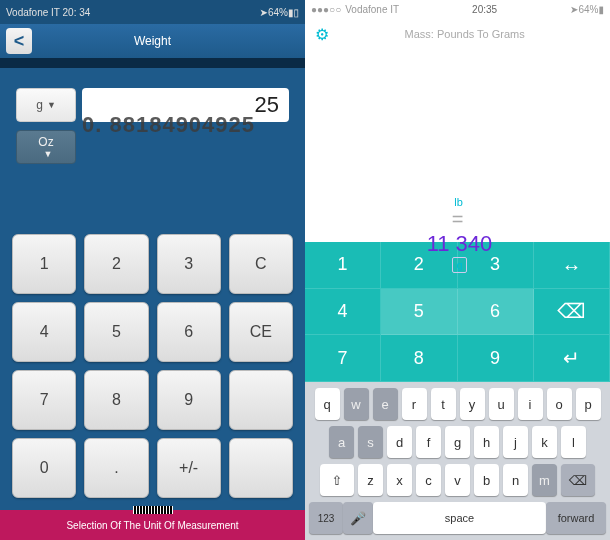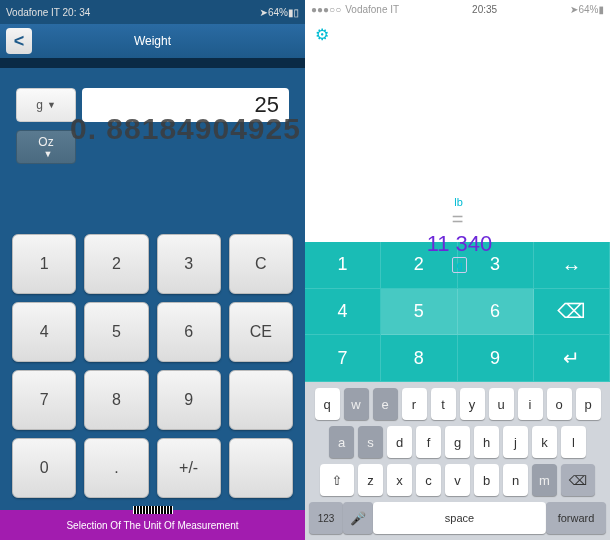--- a/index.html
+++ b/index.html
@@ -14,26 +14,26 @@
     .back { width: 26px; height: 26px; margin-left: 6px; background: linear-gradient(#f5f5f5,#ddd); border-radius: 4px; display: flex; align-items: center; justify-content: center; color: #1e5a8a; font-weight: bold; font-size: 18px; }
     .header-l .title { position: absolute; left: 0; right: 0; text-align: center; color: #fff; font-size: 12px; pointer-events: none; }
     .darkband { height: 10px; background: #0a2a45; }
     
     .conversion { padding: 20px 16px; }
     .row { display: flex; align-items: center; margin-bottom: 8px; }
     .unit-sel { width: 60px; height: 34px; background: linear-gradient(#fafafa,#e8e8e8); border: 1px solid #ccc; border-radius: 4px; display: flex; align-items: center; justify-content: center; font-size: 12px; color: #555; margin-right: 6px; }
     .unit-sel.dark { background: linear-gradient(#5a7a90,#4a6a80); border-color: #3a5a70; color: #eee; flex-direction: column; }
     .unit-sel .arrow { margin-left: 4px; font-size: 9px; }
     .field { flex: 1; height: 34px; background: #fff; border-radius: 4px; display: flex; align-items: center; justify-content: flex-end; padding: 15px 10px; font-size: 22px; color: #222; }
-    .overlay-num { position: absolute; font-size: 30px; font-weight: bold; color: rgba(60,60,60,0.85); letter-spacing: 1px; }
+    .overlay-num { position: absolute; font-size: 22px; font-weight: bold; color: rgba(60,60,60,0.85); letter-spacing: 1px; margin-left: 12px; }
     
     .keypad { flex: 1; padding: 12px; display: grid; grid-template-columns: repeat(4,1fr); grid-template-rows: repeat(4,1fr); gap: 8px; margin-top: 30px; }
     .key { background: linear-gradient(#f5f5f5,#dcdcdc); border: 1px solid #bbb; border-radius: 6px; display: flex; align-items: center; justify-content: center; font-size: 16px; color: #444; box-shadow: 0 1px 2px rgba(0,0,0,0.3); }
     
-    .footer-l { height: 30px; background: #a21caf; color: #fff; font-size: 10px; display: flex; align-items: center; justify-content: center; position: relative; }
+    .footer-l { height: 30px; background: #be185d; color: #fff; font-size: 10px; display: flex; align-items: center; justify-content: center; position: relative; }
     .ruler { position: absolute; top: -4px; left: 50%; transform: translateX(-50%); width: 40px; height: 8px; background: repeating-linear-gradient(90deg, #fff 0, #fff 1px, #000 1px, #000 3px); }
     
     
     .right { width: 305px; height: 540px; background: #fff; display: flex; flex-direction: column; }
     .status-r { height: 18px; color: #999; font-size: 10px; display: flex; align-items: center; padding: 0 6px; }
     .status-r .dots { margin-right: 4px; }
     .status-r .carrier { flex: 0 0 auto; }
     .status-r .time { flex: 1; text-align: center; color: #666; }
     .header-r { height: 32px; display: flex; align-items: center; padding: 0 10px; }
     .gear { color: #00bcd4; font-size: 16px; }
@@ -127,20 +127,21 @@
   <div class="status-r">
     <span class="dots">●●●○○</span>
     <span class="carrier">Vodafone IT</span>
     <span class="time">20:35</span>
     <span>➤ </span>
     <span>64%</span>
     <span> ▮</span>
   </div>
   <div class="header-r">
     <span class="gear">⚙</span>
+    <span class="title">Mass: Pounds To Grams</span>
   </div>
   <div class="content-r">
     <div class="conv-row">
       <div class="inbox"></div>
       <span class="lb">lb</span>
       <span class="eq">=</span>
       <span class="result">11 340</span>
       <span class="g">g</span>
     </div>
   </div>

